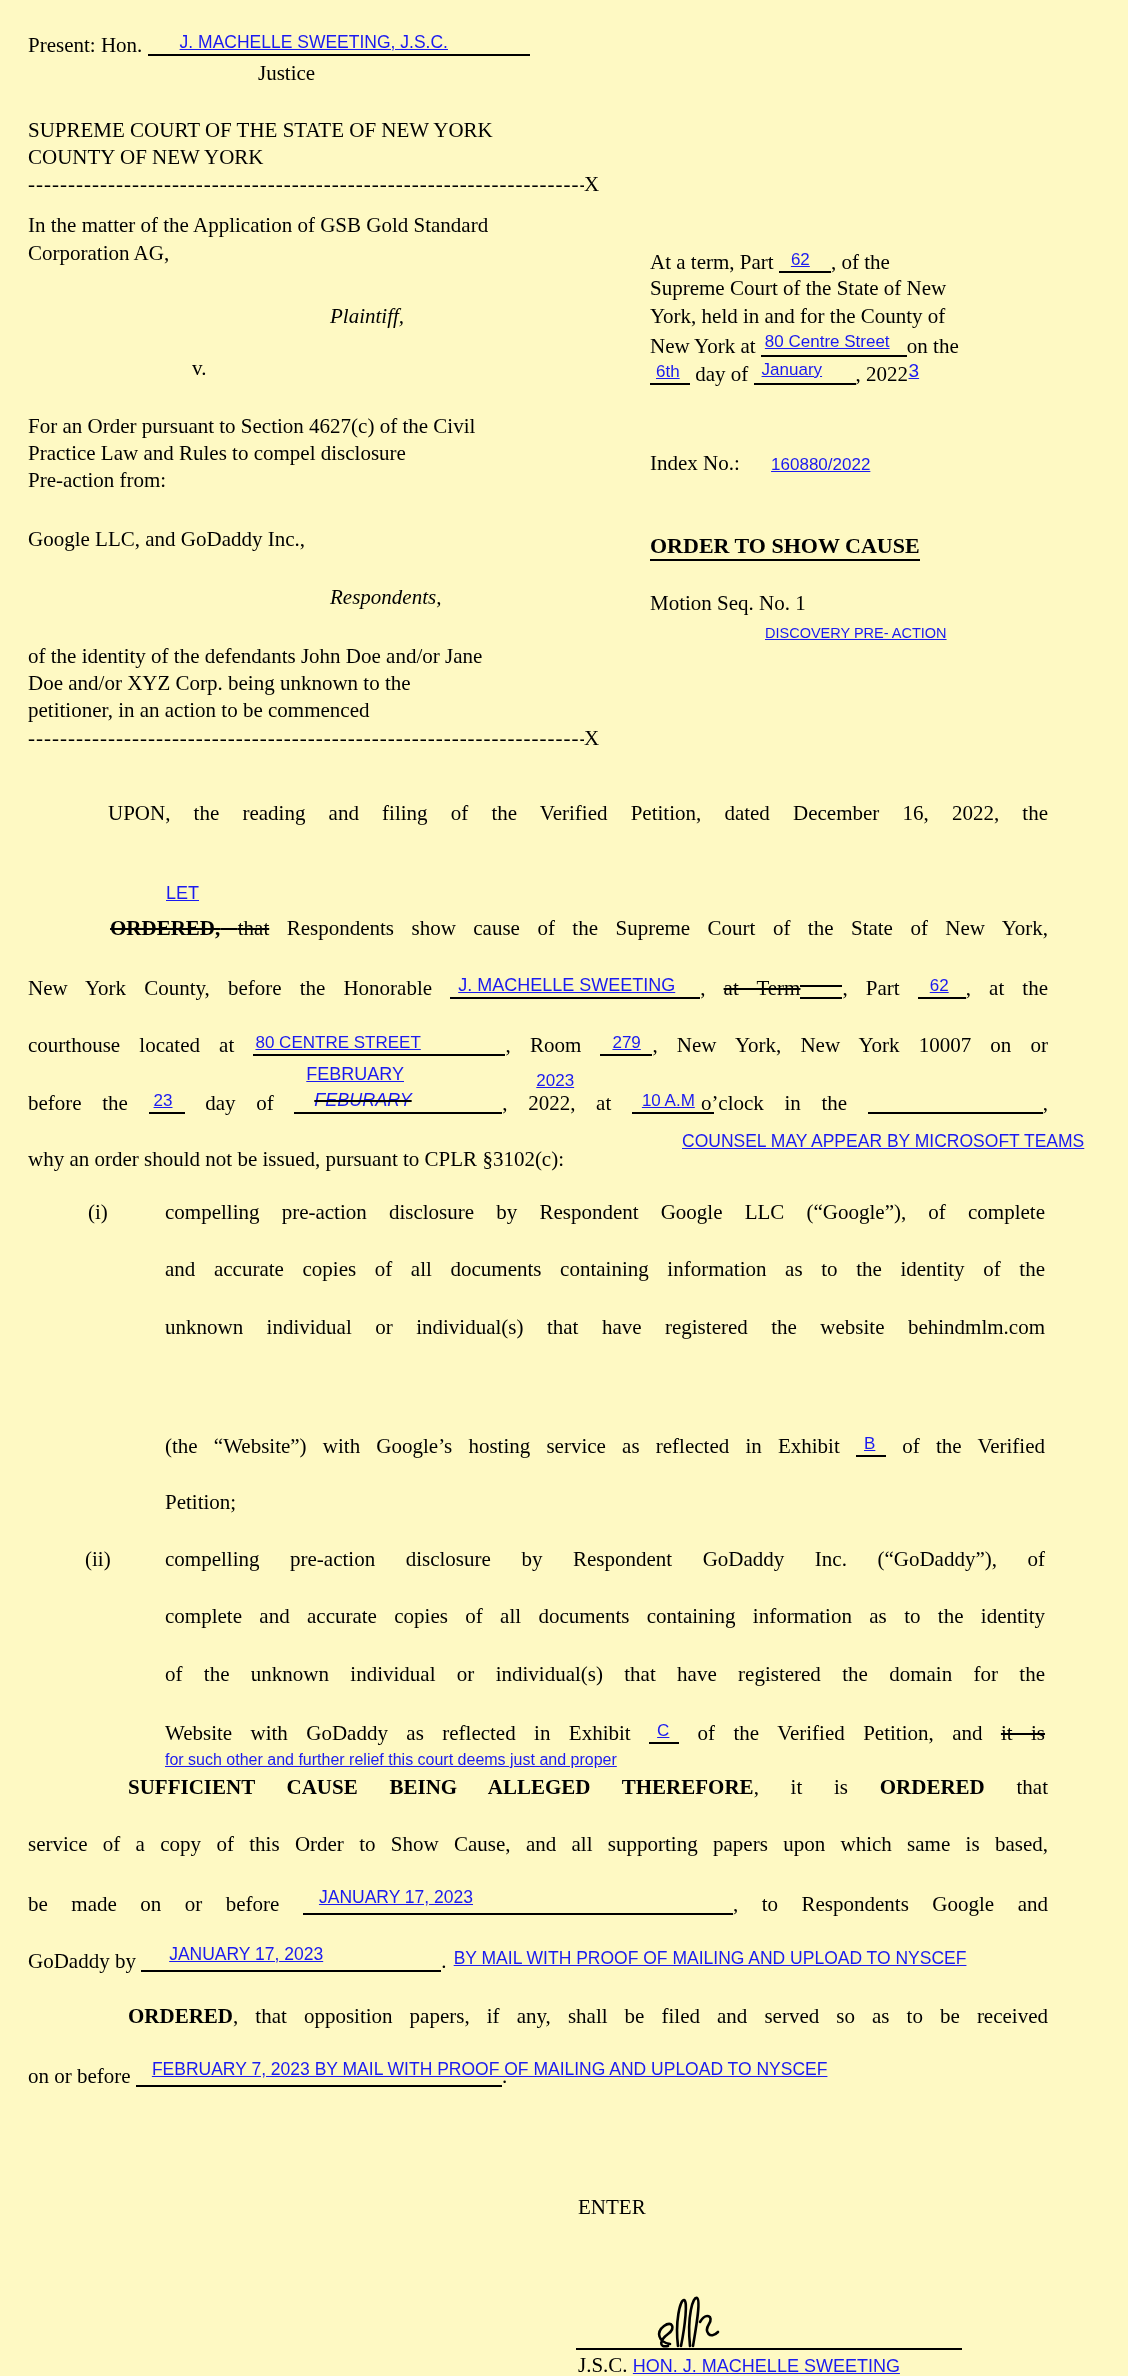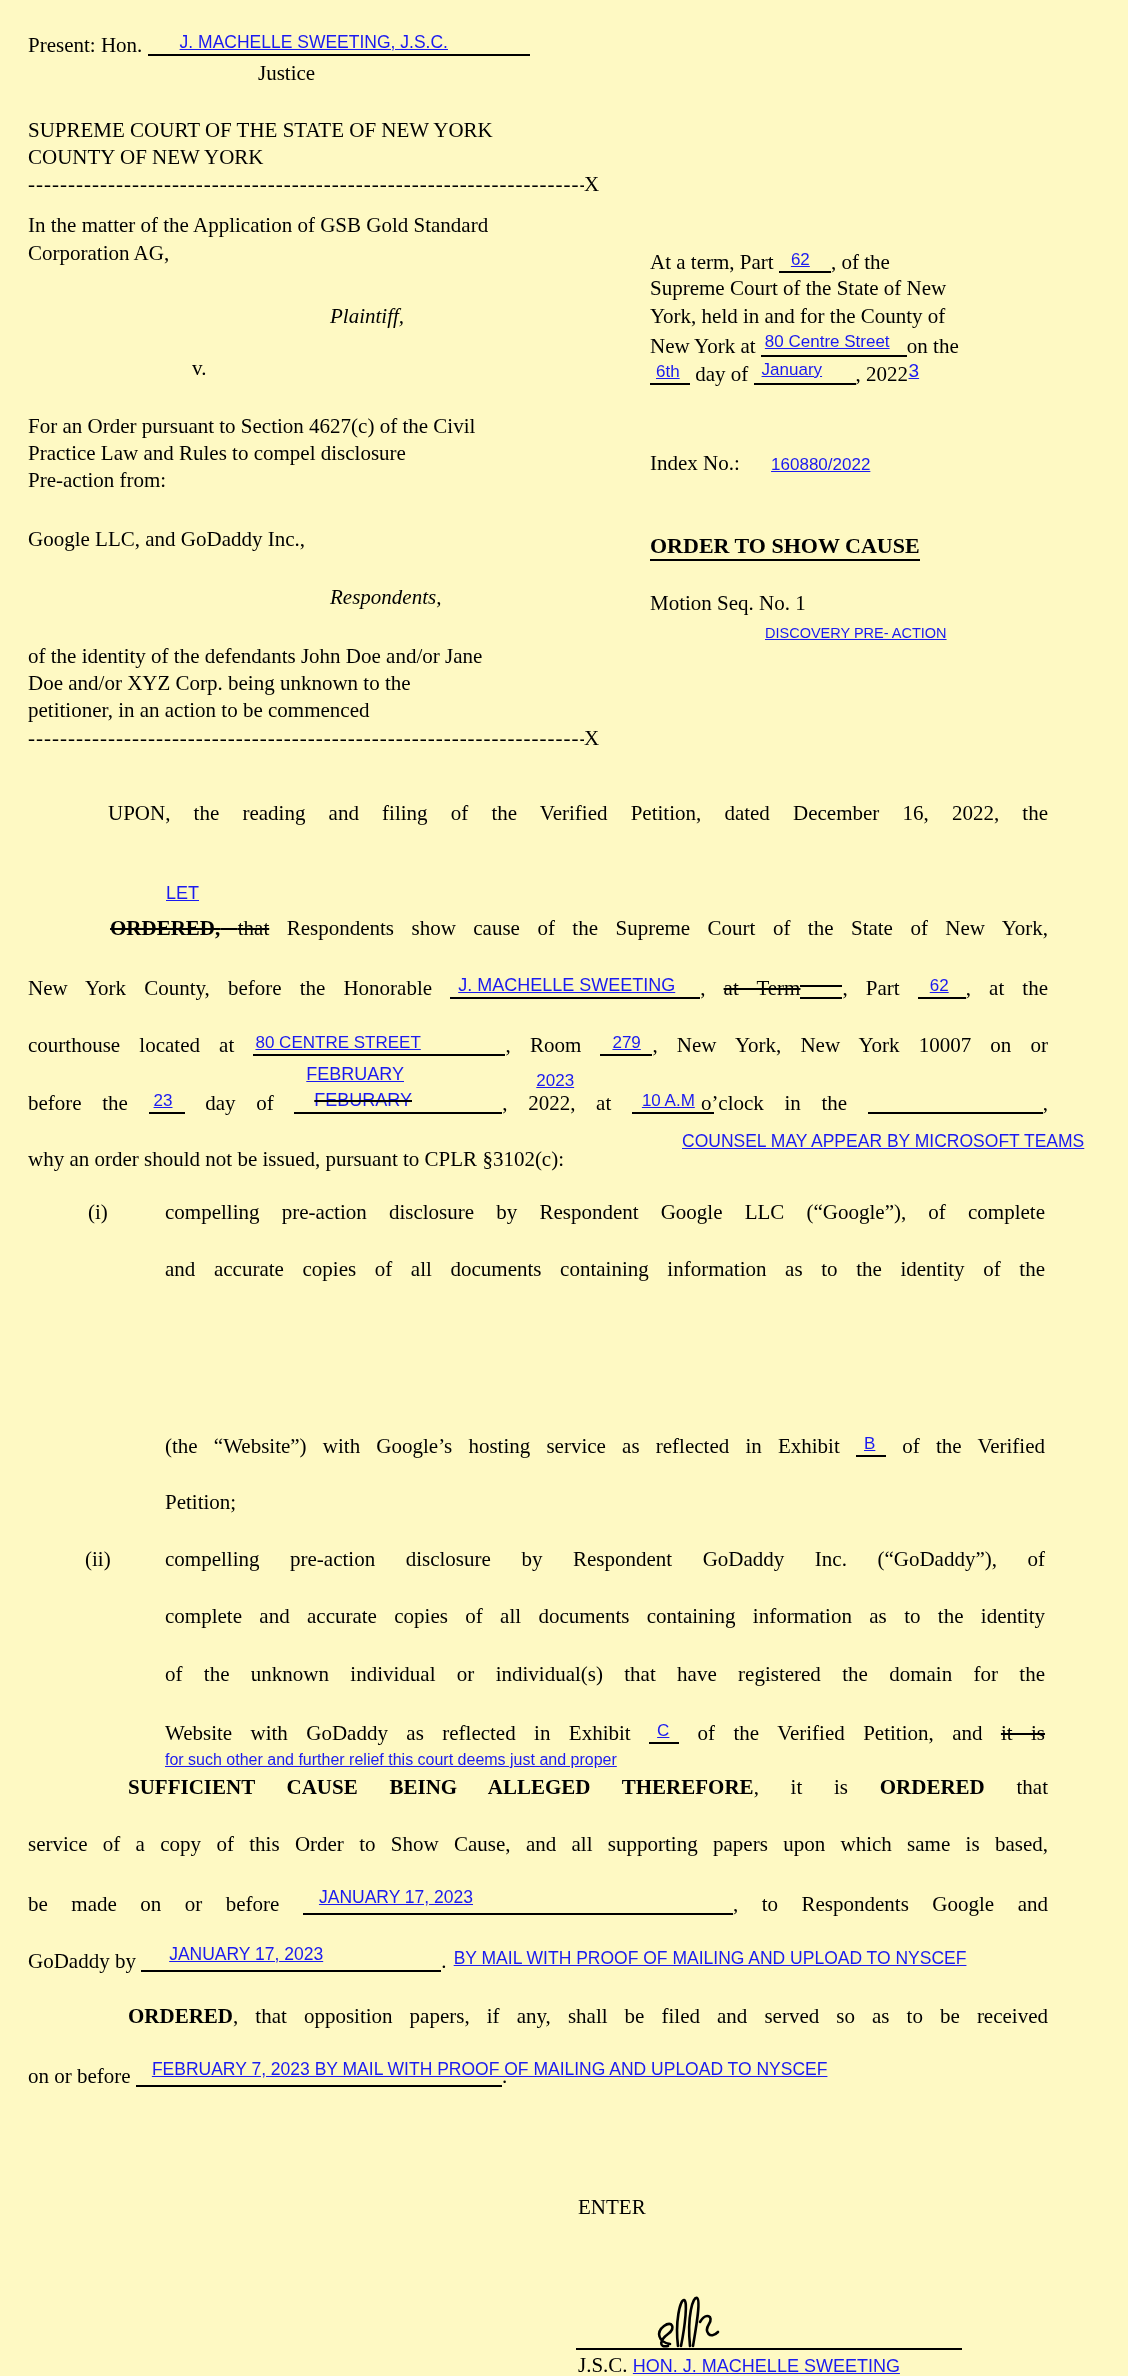--- a/index.html
+++ b/index.html
@@ -133,35 +133,36 @@
     </span><span>, New York, New York 10007 on or</span>
   </div>
 
   <div class="t bodyline j" style="top:1088px;">
     <span>before the</span>
     <span class="blank" style="width:36px;">
       <span class="ann blue" style="left:5px;">23</span>
     </span>
     <span>day of</span>
     <span class="blank" style="width:208px;">
-      <span class="ann blue blue18 strike" style="left:20px;">FEBURARY</span>
+      <span class="ann blue blue18 strike" style="left:20px;font-style:italic;">FEBURARY</span>
       <span class="raise blue blue18">FEBRUARY</span>
     </span><span class="rel"><span>, 2022, at</span><span class="blue raise2023">2023</span></span>
     <span class="blank" style="width:82px;">
       <span class="ann blue" style="left:10px;">10 A.M</span>
     </span><span style="margin-left:-13px;">o’clock in the</span>
     <span class="blank" style="width:175px;"></span><span>,</span>
   </div>
 
   <div class="t bodyline wrapline" style="top:1146px;">why an order should not be issued, pursuant to CPLR §3102(c):</div>
   <div class="t blue teams" style="left:682px;top:1128px;font-size:17.5px;">COUNSEL MAY APPEAR BY MICROSOFT TEAMS</div>
 
   <div class="t" style="left:88px;top:1199px;">(i)</div>
   <div class="t itemline j" style="top:1199px;">compelling pre-action disclosure by Respondent Google LLC (“Google”), of complete</div>
   <div class="t itemline j" style="top:1256px;">and accurate copies of all documents containing information as to the identity of the</div>
+  <div class="t itemline j" style="top:1314px;">unknown individual or individual(s) that have registered the website behindmlm.com</div>
   <div class="t itemline j" style="top:1431px;">
     <span>(the “Website”) with Google’s hosting service as reflected in Exhibit</span>
     <span class="blank" style="width:30px;">
       <span class="ann blue" style="left:8px;">B</span>
     </span>
     <span>of the Verified</span>
   </div>
   <div class="t itemline wrapline" style="top:1489px;">Petition;</div>
 
   <div class="t" style="left:85px;top:1546px;">(ii)</div>

